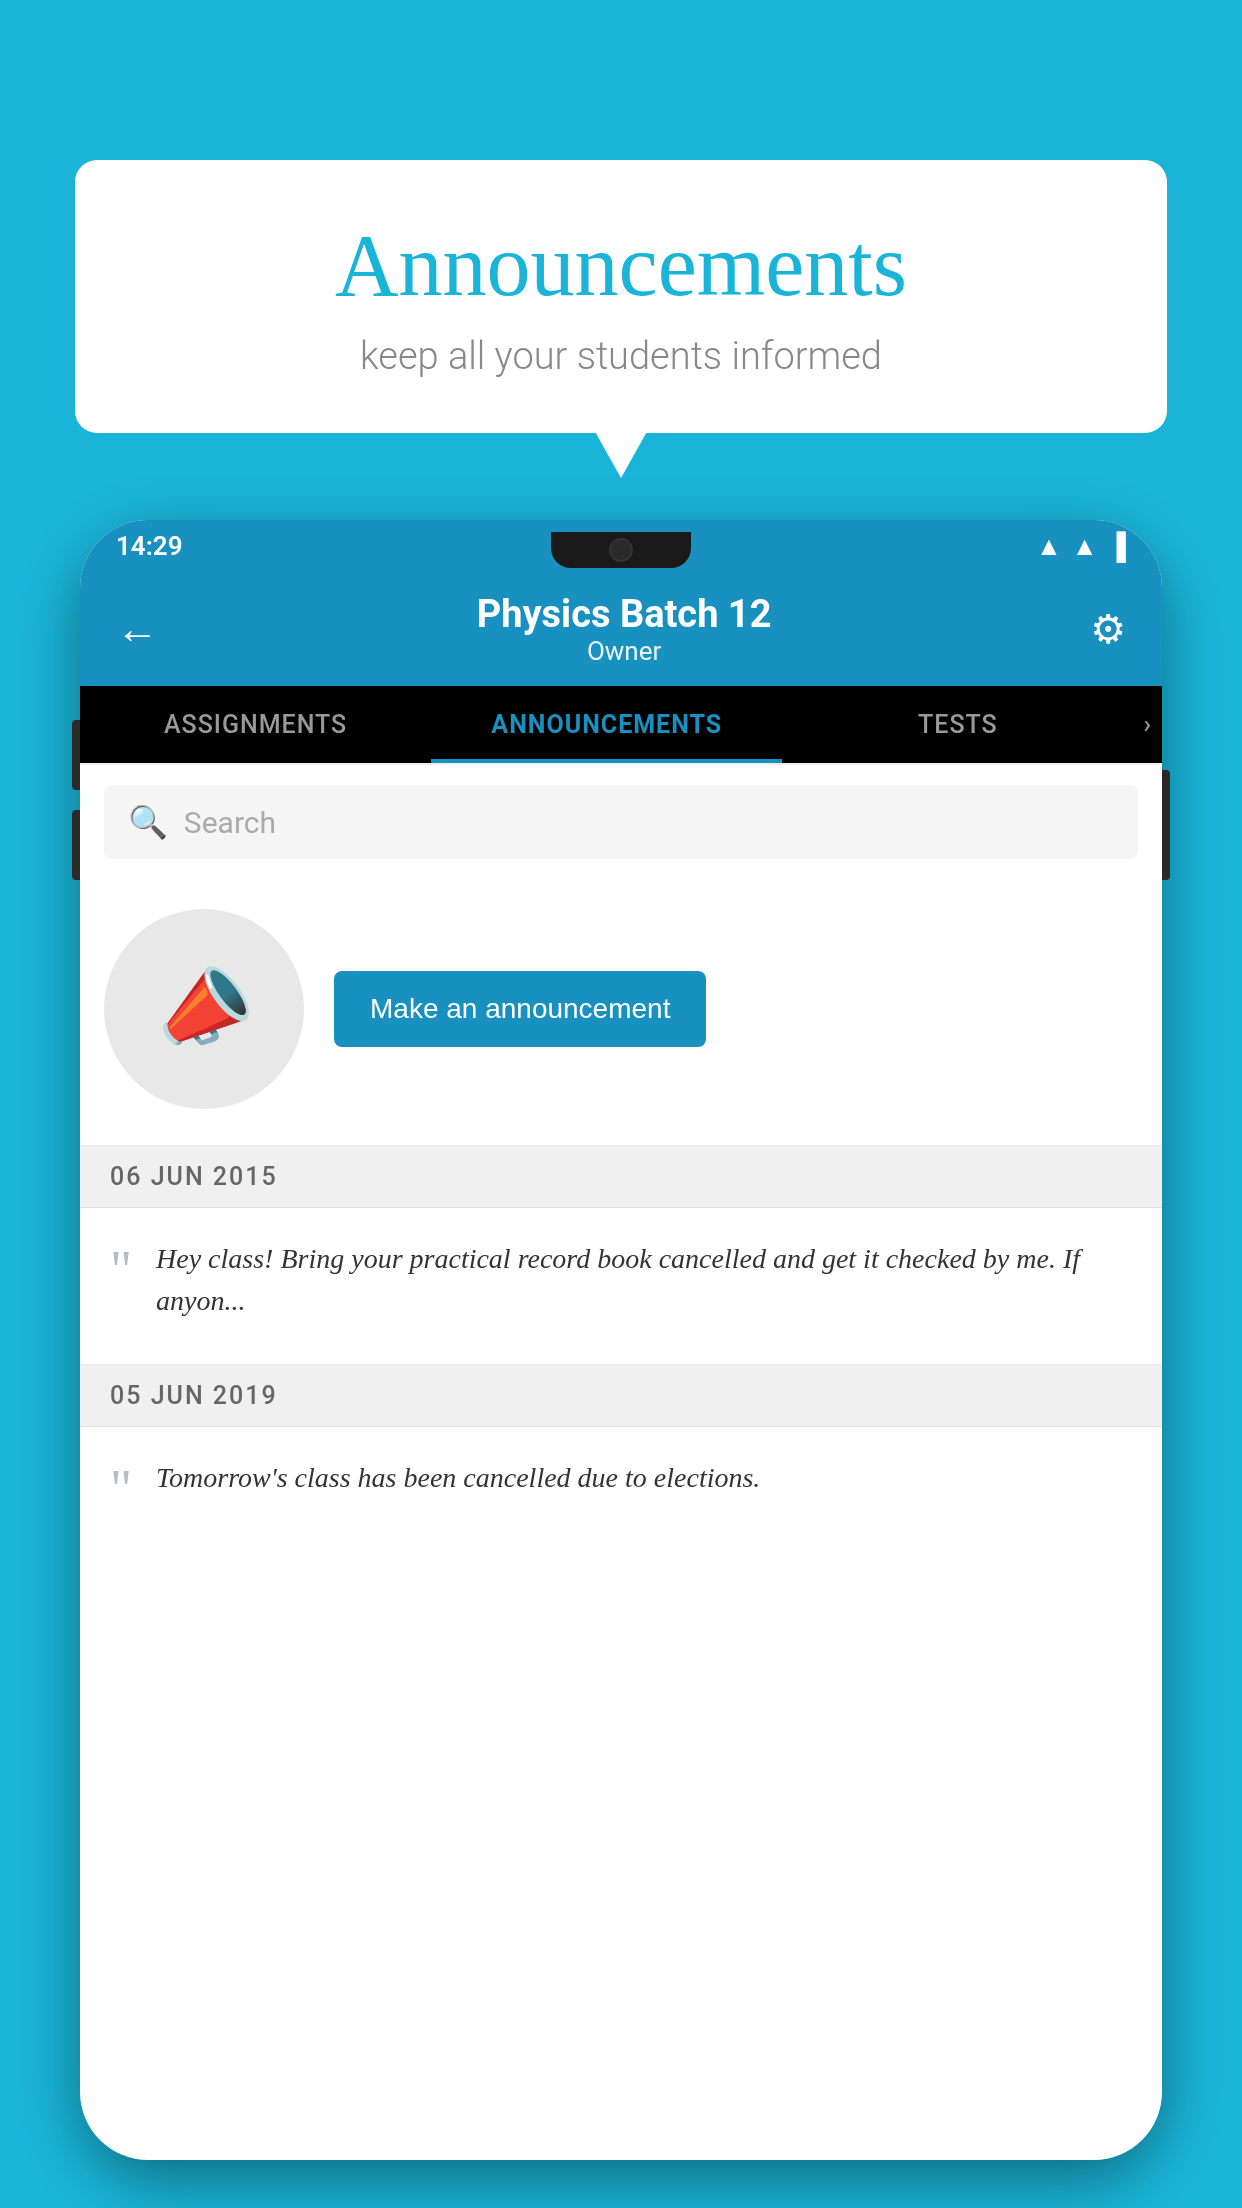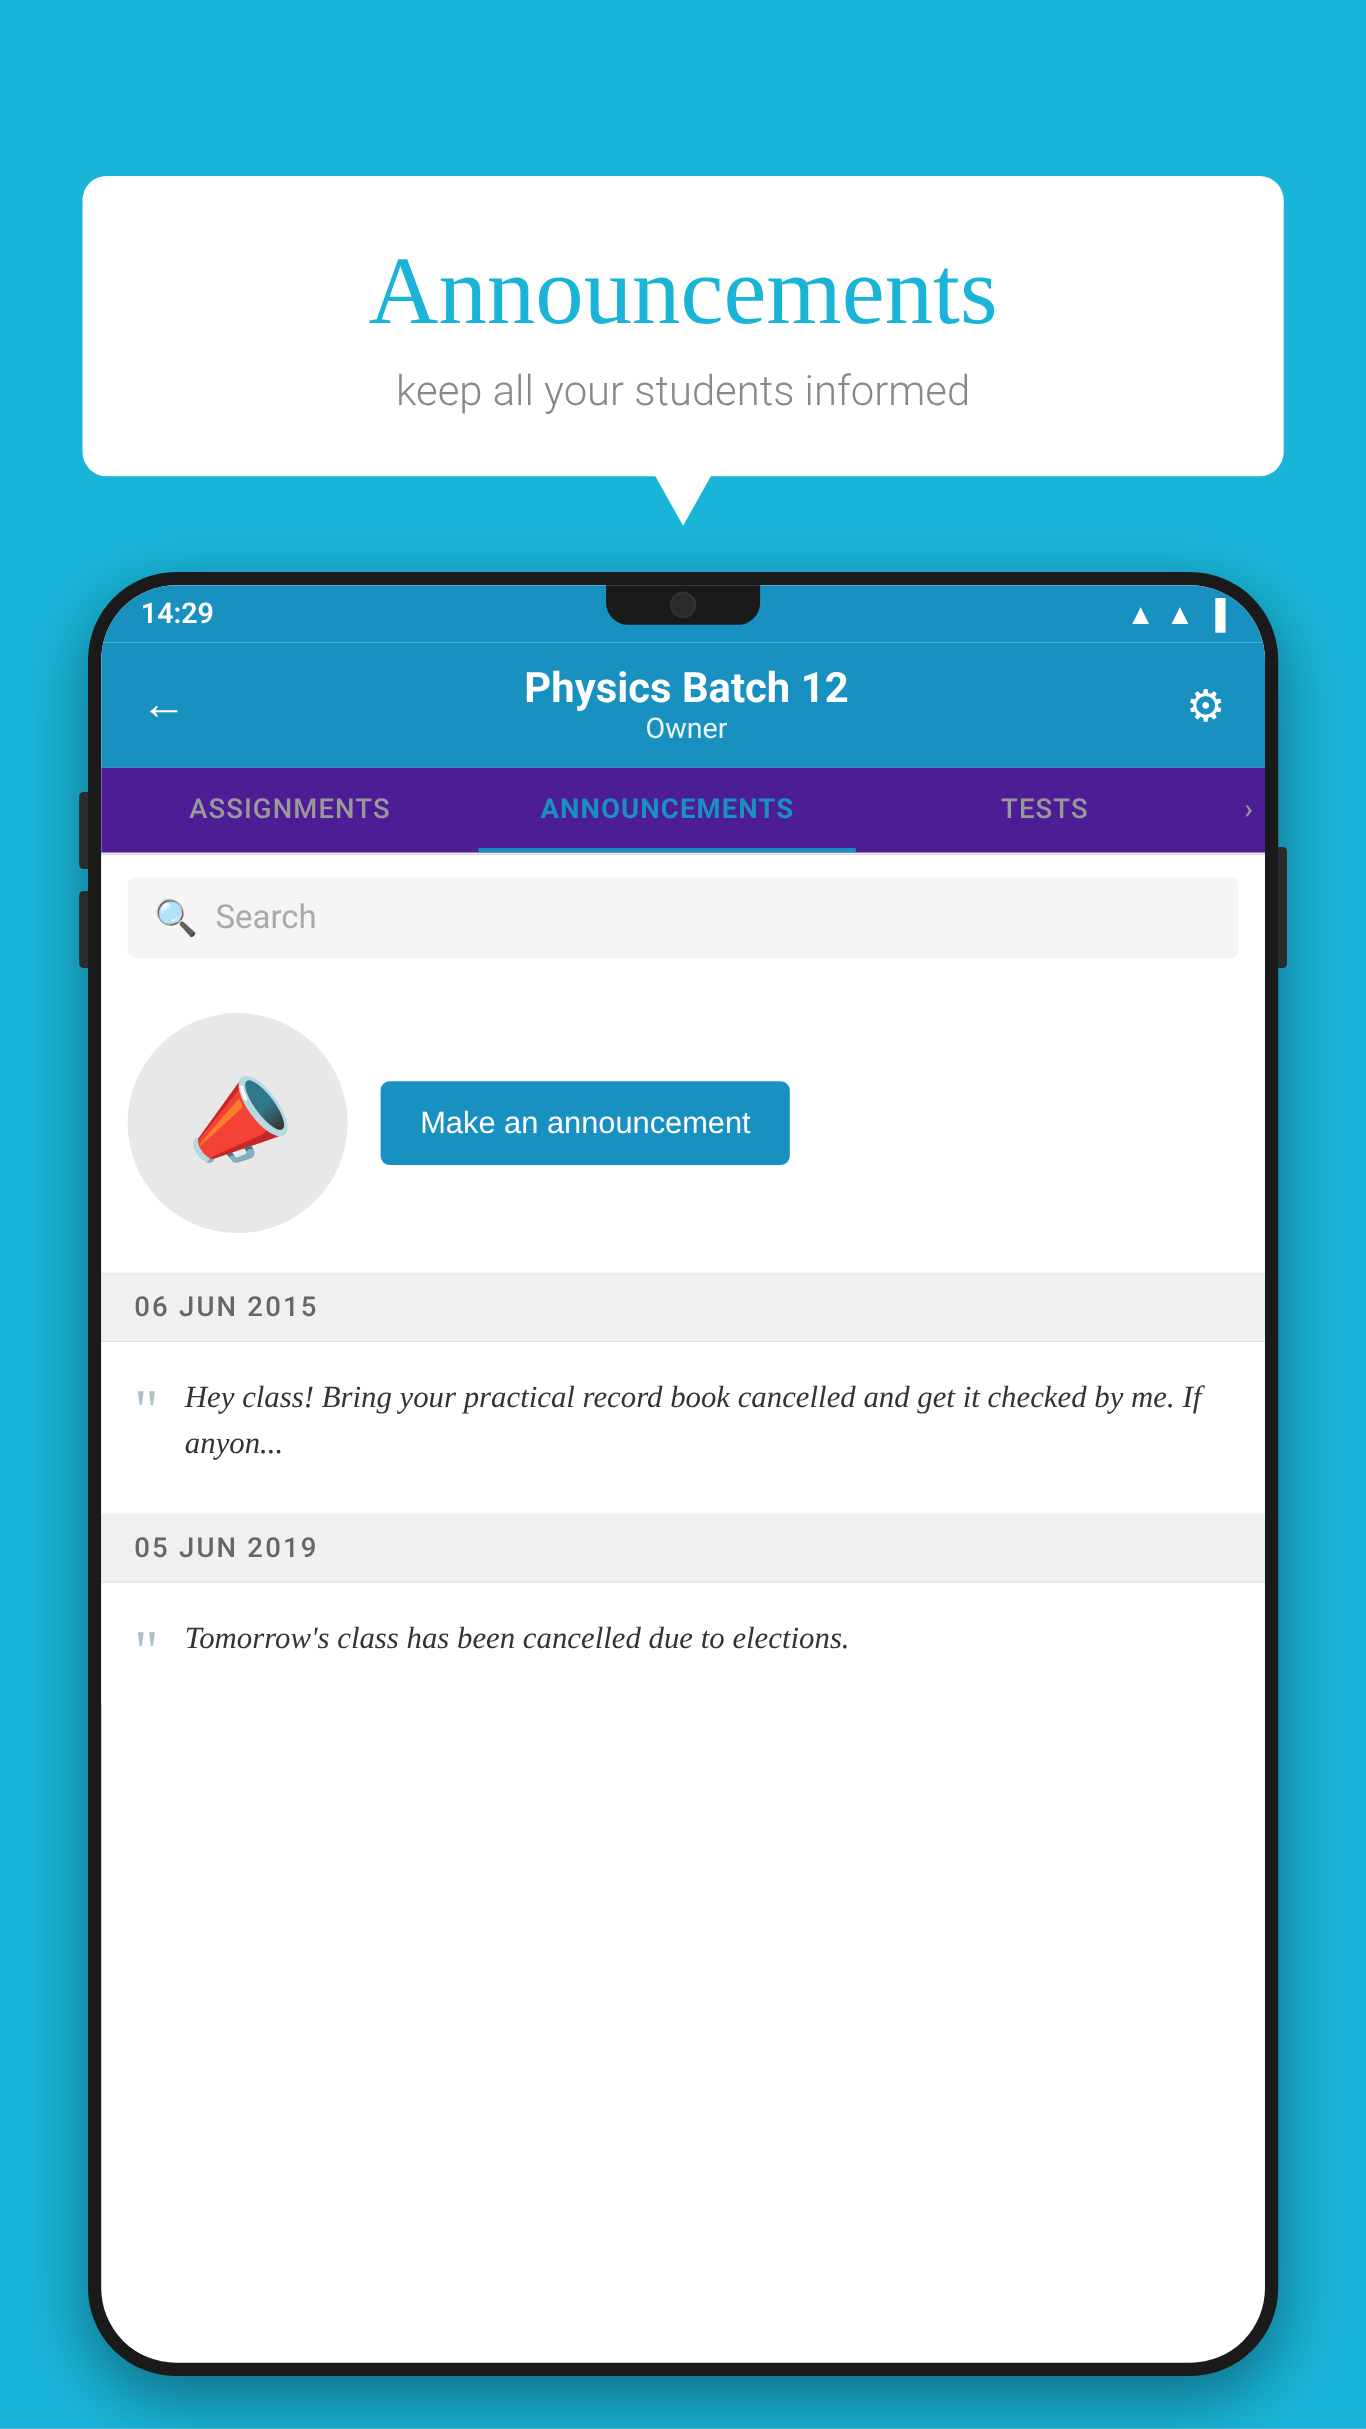--- a/index.html
+++ b/index.html
@@ -65,21 +65,21 @@
       left: 80px;
       right: 80px;
       bottom: 0;
     }
 
     .phone-frame {
       width: 100%;
       height: 1640px;
       background: #1a1a1a;
       border-radius: 80px;
-      padding: 12px;
+      padding: 0;
       position: relative;
       box-shadow: 0 20px 60px rgba(0,0,0,0.4);
     }
 
     
     .phone-notch {
       position: absolute;
       top: 12px;
       left: 50%;
       transform: translateX(-50%);
@@ -168,21 +168,21 @@
       font-weight: 400;
     }
 
     .header-gear {
       color: white;
       font-size: 40px;
     }
 
     
     .tabs-container {
-      background: #4c1d95;
+      background: #000000;
       display: flex;
       border-bottom: 2px solid #eee;
       overflow-x: auto;
     }
 
     .tab-item {
       flex: 1;
       text-align: center;
       padding: 24px 10px;
       font-size: 25px;

